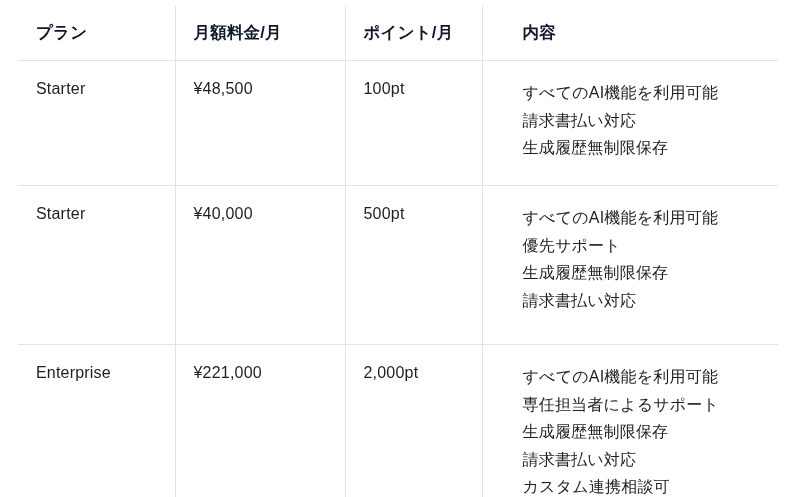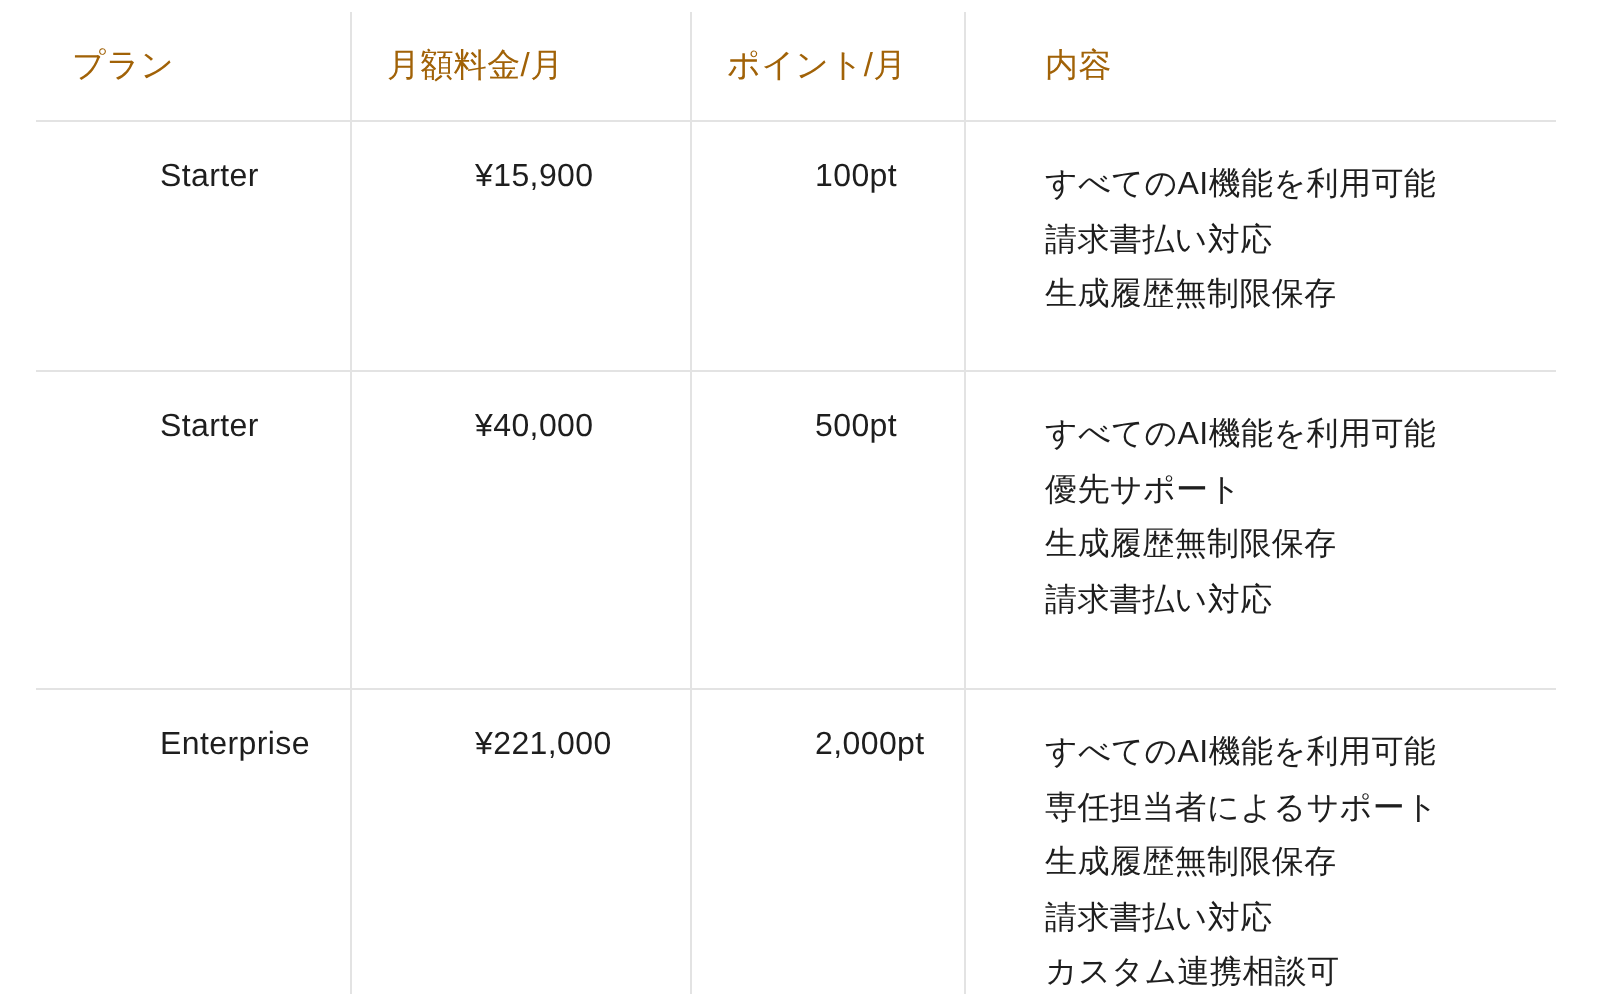--- a/index.html
+++ b/index.html
@@ -39,22 +39,22 @@
     vertical-align: top;
     padding: 18px 0 18px 18px;
     font-weight: normal;
   }
   table.pricing th:last-child, table.pricing td:last-child {
     border-right: none;
     padding-left: 40px;
   }
   table.pricing thead th {
     font-size: 16.5px;
-    font-weight: normal;
-    color: #a16207;
+    font-weight: bold;
+    color: #0f172a;
     padding-top: 16px;
     padding-bottom: 16px;
     letter-spacing: 0.2px;
   }
   table.pricing tbody td {
     font-size: 16px;
     color: #1e1e1e;
     letter-spacing: 0.2px;
   }
   .feature-list {
@@ -62,21 +62,20 @@
     padding: 0;
     list-style: none;
   }
   .feature-list li {
     line-height: 1.72;
     white-space: nowrap;
   }
   .cell-text {
     line-height: 1.2;
     display: block;
-    margin-left: 44px;
   }
   tbody tr:nth-child(1) td { height: 88px; }
   tbody tr:nth-child(2) td { height: 122px; }
   tbody tr:nth-child(3) td { height: 158px; }
 </style>
 </head>
 <body>
 
 <div class="page">
   <table class="pricing">
@@ -93,21 +92,21 @@
         <th>ポイント/月</th>
         <th>内容</th>
       </tr>
     </thead>
     <tbody>
       <tr>
         <td>
             <span class="cell-text">Starter</span>
           </td>
         <td>
-            <span class="cell-text">¥15,900</span>
+            <span class="cell-text">¥48,500</span>
           </td>
         <td>
             <span class="cell-text">100pt</span>
           </td>
         <td>
           <ul class="feature-list">
             <li>すべてのAI機能を利用可能</li>
             <li>請求書払い対応</li>
             <li>生成履歴無制限保存</li>
           </ul>

